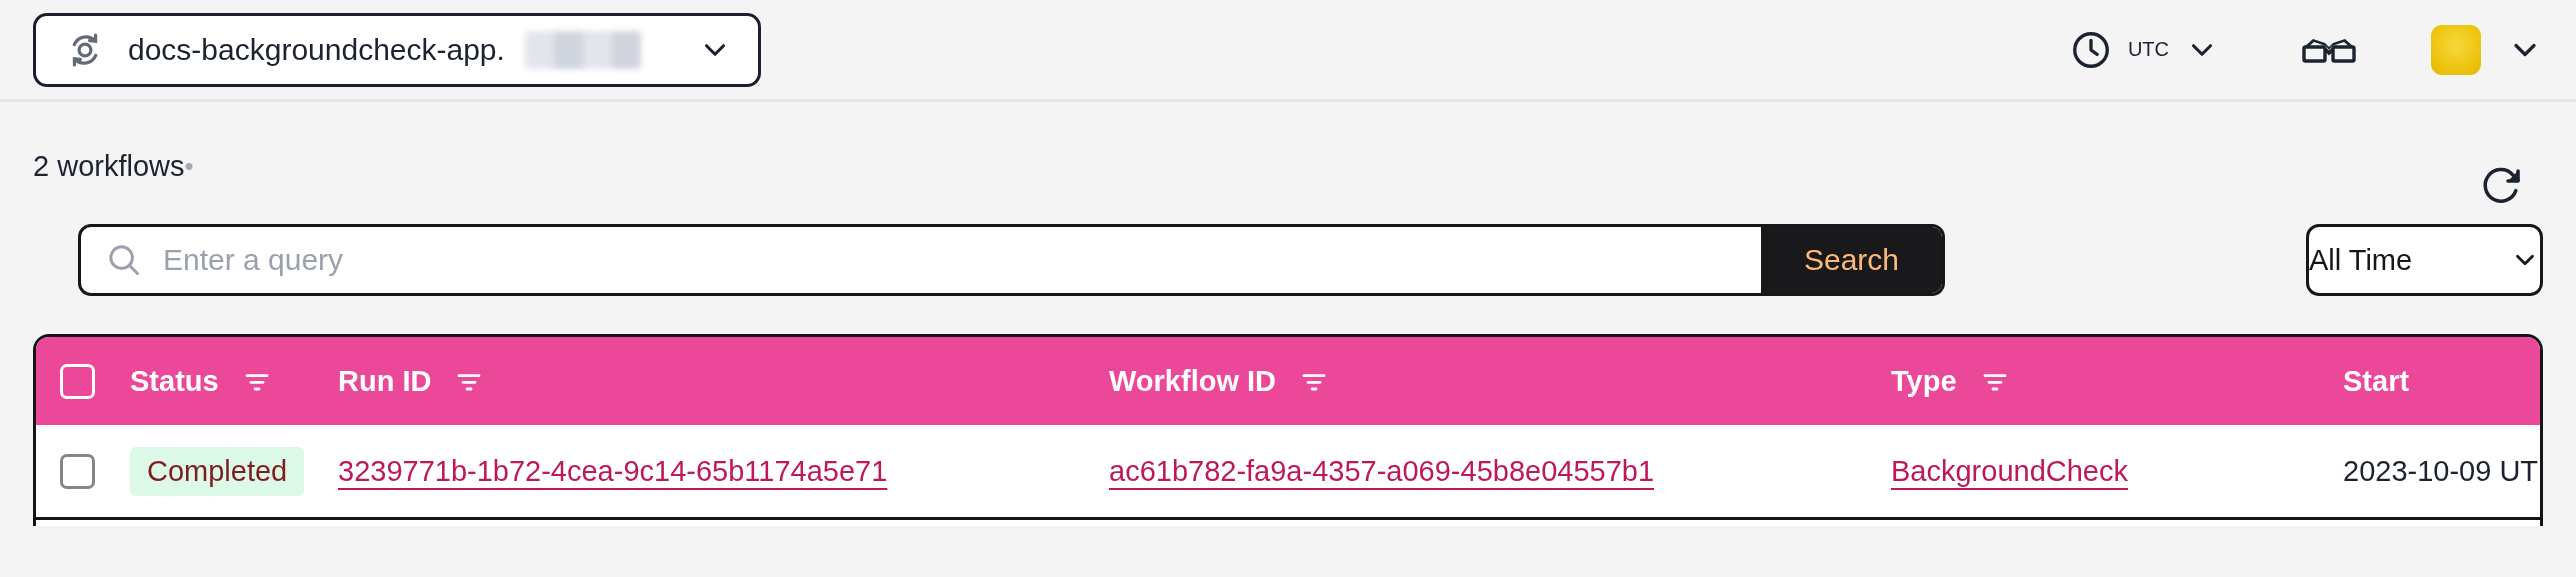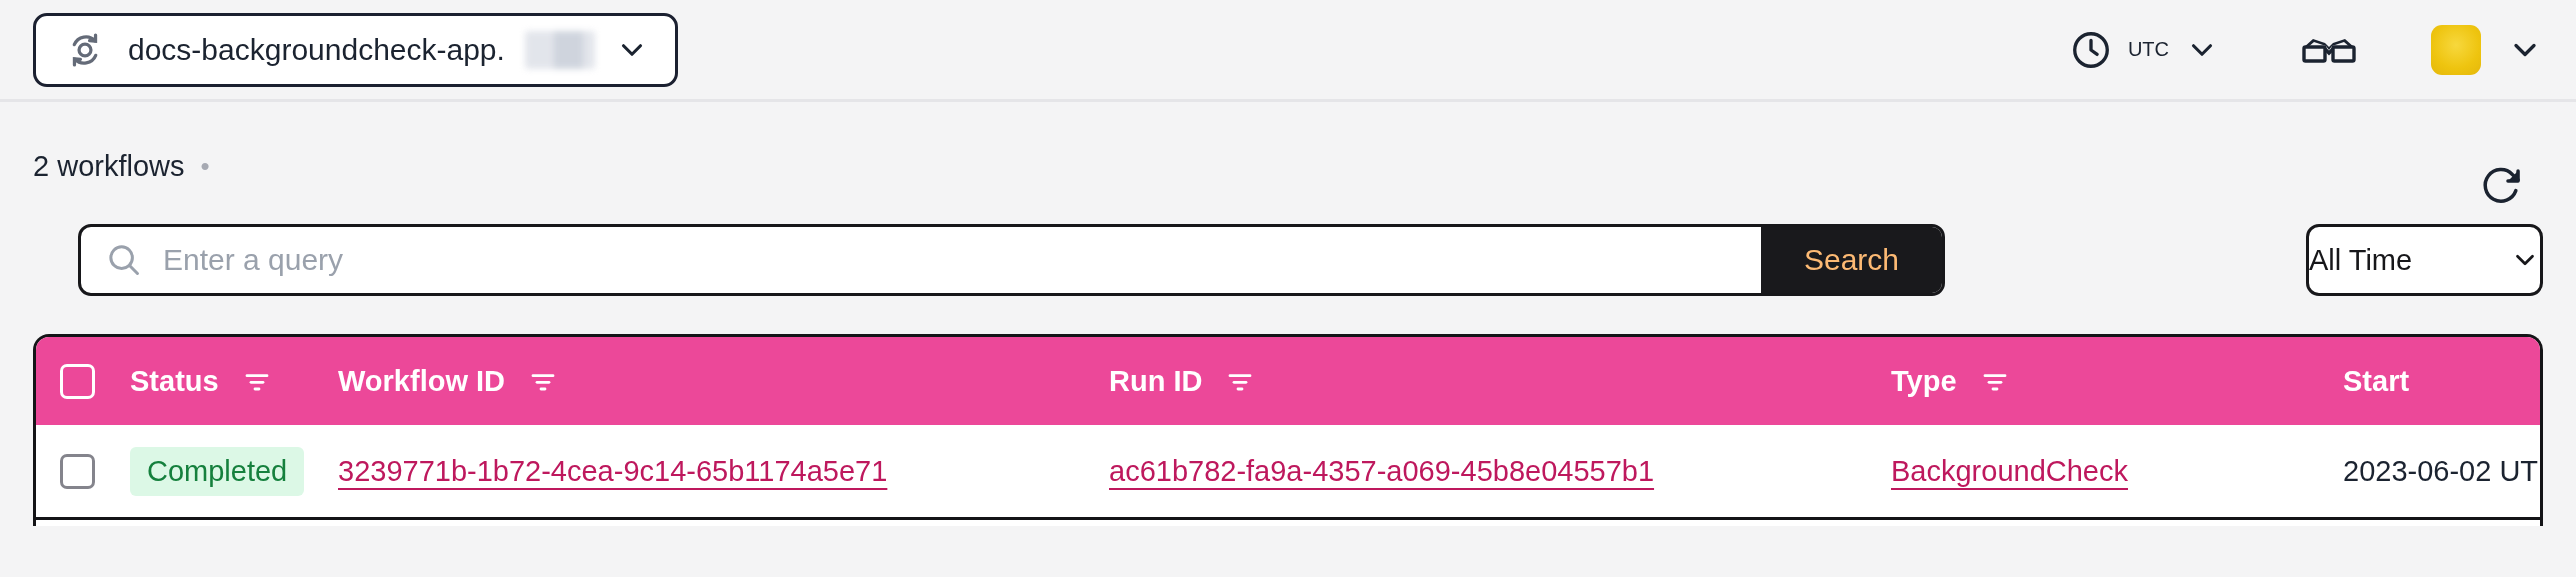--- a/index.html
+++ b/index.html
@@ -12,21 +12,21 @@
   svg { display:block; }
 
   
   .topbar {
     height:102px; display:flex; align-items:center;
     padding:0 33px; background:#f4f4f5;
     border-bottom:3px solid #e5e5e8;
   }
   .ns-select {
     display:flex; align-items:center; gap:20px;
-    width:645px; height:74px; padding:0 26px;
+    width:728px; height:74px; padding:0 26px;
     background:#ffffff; border:3px solid #1b2030; border-radius:14px;
     cursor:pointer;
   }
   .ns-label { font-size:30px; font-weight:500; color:#1b2330; white-space:nowrap; }
   .redacted {
     width:116px; height:38px; border-radius:3px;
     background:
       repeating-linear-gradient(90deg,#c3c6cd 0 29px,#9aa0ab 29px 58px),
       #b8bcc4;
     background-blend-mode:overlay;
@@ -41,21 +41,21 @@
   .avatar-wrap { margin-left:72px; display:flex; align-items:center; gap:26px; cursor:pointer; }
   .avatar {
     width:50px; height:50px; border-radius:11px;
     background:radial-gradient(circle at 50% 40%, #f7d83d 0%, #eec40f 60%, #e4b70b 100%);
   }
 
   
   .main { padding:0 33px; }
   .head-section { position:relative; padding-top:34px; }
   .page-title { font-size:46px; font-weight:600; color:#1c2536; letter-spacing:-0.5px; line-height:1.15; }
-  .sub-row { margin-top:12px; display:flex; align-items:center; gap:16px; height:36px; }
+  .sub-row { margin-top:12px; display:flex; align-items:center; height:36px; }
   .count-text { font-size:29px; color:#1b2330; }
   .dot-sep { color:#a6a9b2; font-size:26px; }
   .download-link { font-size:29px; color:#1b2330; text-decoration:underline; text-underline-offset:7px; text-decoration-thickness:2px; cursor:pointer; }
   .refresh-btn { position:absolute; right:20px; top:62px; cursor:pointer; background:none; border:none; }
 
   
   .search-row { margin-top:40px; display:flex; align-items:center;padding-left:45px; }
   .search-box {
     display:flex; align-items:stretch; width:1867px; height:72px;
     background:#ffffff; border:3px solid #17171a; border-radius:13px; overflow:hidden;
@@ -87,21 +87,21 @@
   .t-row { display:grid; grid-template-columns:94px 208px 771px 782px 452px 1fr; align-items:center; }
   .t-head { background:#ec4899; color:#ffffff; height:88px; flex:none; }
   .t-head .th { display:flex; align-items:center; gap:22px; font-size:29px; font-weight:700; }
   .t-body-row { height:95px; flex:none; border-bottom:3px solid #141417; background:#ffffff; }
   .row-stub { flex:1; background:#ffffff; }
   .cell-check { display:flex; justify-content:flex-start; padding-left:24px; }
   .checkbox { width:35px; height:35px; border-radius:7px; cursor:pointer; }
   .checkbox.head { border:3px solid #ffffff; background:transparent; }
   .checkbox.row { border:3px solid #84848c; background:#ffffff; }
   .status-badge {
-    display:inline-block; font-size:29px; font-weight:500; color:#15803d;
+    display:inline-block; font-size:29px; font-weight:500; color:#7f1d1d;
     background:#dcf8e6; padding:8px 17px; border-radius:6px;
   }
   .cell-link {
     font-size:29px; color:#be185d; text-decoration:underline;
     text-underline-offset:7px; text-decoration-thickness:2px;
     white-space:nowrap; cursor:pointer; justify-self:start;
   }
   .cell-text { font-size:29px; color:#1b2330; white-space:nowrap; overflow:hidden; }
   .filter-btn { background:none; border:none; cursor:pointer; padding:0; }
 </style>
@@ -216,32 +216,32 @@
         <button class="filter-btn">
           <svg width="32" height="32" viewBox="0 0 24 24" fill="none" stroke="#ffffff" stroke-width="2.1" stroke-linecap="round">
             <line x1="4.5" y1="8" x2="19.5" y2="8"></line>
               <line x1="7.5" y1="13" x2="16.5" y2="13"></line>
               <line x1="10.5" y1="18" x2="13.5" y2="18"></line>
           </svg>
         </button>
       </div>
 
       <div class="th">
+        <span>Run ID</span>
+        <button class="filter-btn">
+          <svg width="32" height="32" viewBox="0 0 24 24" fill="none" stroke="#ffffff" stroke-width="2.1" stroke-linecap="round">
+            <line x1="4.5" y1="8" x2="19.5" y2="8"></line>
+              <line x1="7.5" y1="13" x2="16.5" y2="13"></line>
+              <line x1="10.5" y1="18" x2="13.5" y2="18"></line>
+          </svg>
+        </button>
+      </div>
+
+      <div class="th">
         <span>Workflow ID</span>
-        <button class="filter-btn">
-          <svg width="32" height="32" viewBox="0 0 24 24" fill="none" stroke="#ffffff" stroke-width="2.1" stroke-linecap="round">
-            <line x1="4.5" y1="8" x2="19.5" y2="8"></line>
-              <line x1="7.5" y1="13" x2="16.5" y2="13"></line>
-              <line x1="10.5" y1="18" x2="13.5" y2="18"></line>
-          </svg>
-        </button>
-      </div>
-
-      <div class="th">
-        <span>Run ID</span>
         <button class="filter-btn">
           <svg width="32" height="32" viewBox="0 0 24 24" fill="none" stroke="#ffffff" stroke-width="2.1" stroke-linecap="round">
             <line x1="4.5" y1="8" x2="19.5" y2="8"></line>
               <line x1="7.5" y1="13" x2="16.5" y2="13"></line>
               <line x1="10.5" y1="18" x2="13.5" y2="18"></line>
           </svg>
         </button>
       </div>
 
       <div class="th">
@@ -263,19 +263,19 @@
     <div class="t-row t-body-row">
       <div class="cell-check">
         <span class="checkbox row"></span>
       </div>
       <div>
         <span class="status-badge">Completed</span>
       </div>
       <a class="cell-link">3239771b-1b72-4cea-9c14-65b1174a5e71</a>
       <a class="cell-link">ac61b782-fa9a-4357-a069-45b8e04557b1</a>
       <a class="cell-link">BackgroundCheck</a>
-      <span class="cell-text">2023-06-02 UT</span>
+      <span class="cell-text">2023-10-09 UT</span>
     </div>
 
     <div class="row-stub"></div>
   </section>
 </main>
 
 
 </body></html>

